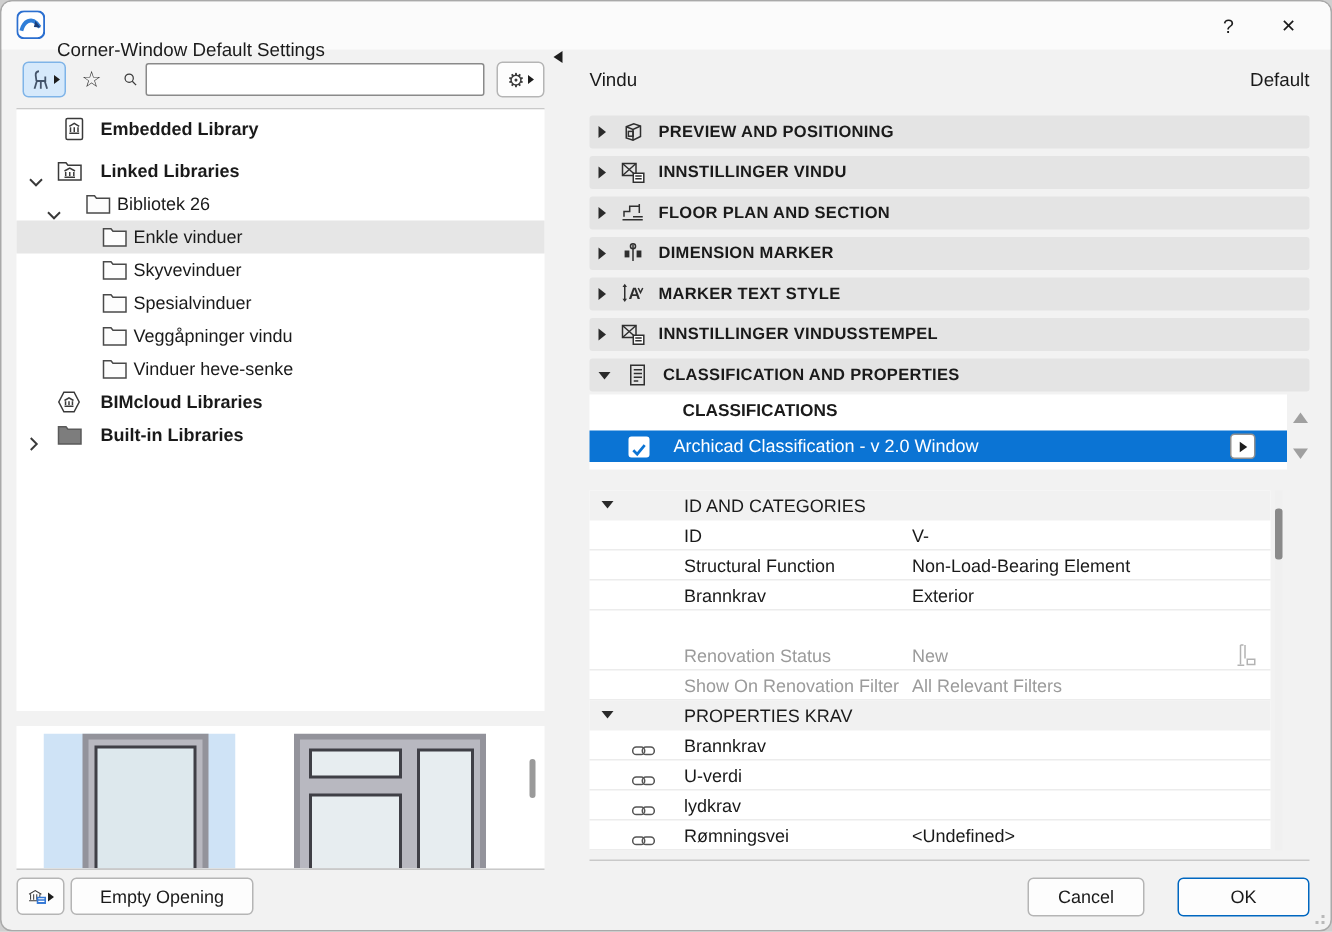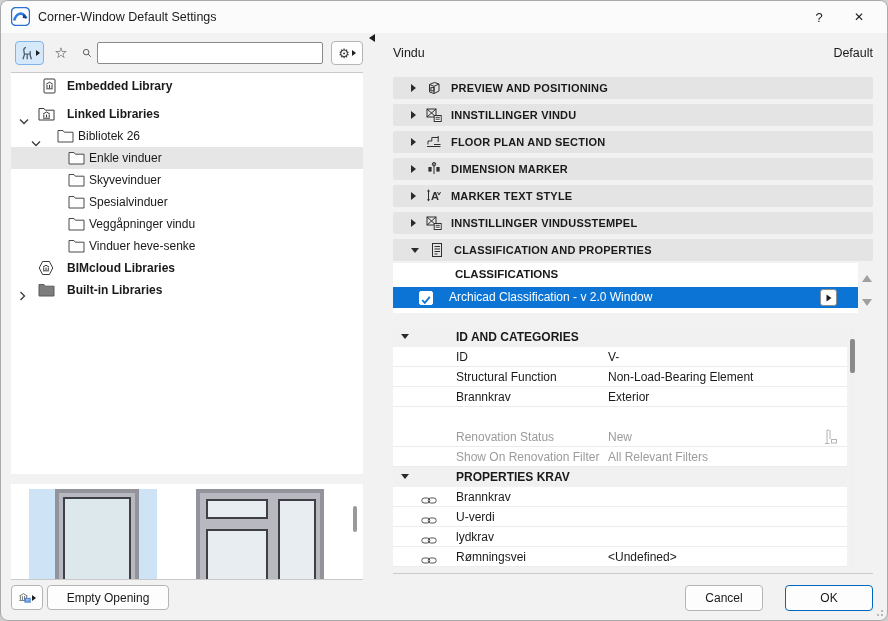--- a/index.html
+++ b/index.html
@@ -1,21 +1,21 @@
 <!DOCTYPE html>
 <html><head>
 <meta charset="utf-8">
 <style>
   html,body{margin:0;padding:0;background:#cfcfcf;font-family:"Liberation Sans",sans-serif;}
   .dialog{position:relative;width:888px;height:621px;background:#f2f2f2;border:1px solid #a9a9a9;
           border-radius:8px;overflow:hidden;box-sizing:border-box;font-size:12px;color:#1a1a1a;}
   
   .titlebar{position:absolute;left:0;top:0;width:100%;height:32px;background:#fbfbfb;}
   .logo{position:absolute;left:10px;top:6px;width:19px;height:19px;}
-  .title{position:absolute;left:37px;top:0;height:32px;line-height:32px;font-size:12.5px;color:#1b1b1b;}
+  .title{position:absolute;left:37px;top:16px;height:32px;line-height:32px;font-size:12.5px;color:#1b1b1b;}
   .cap-btn{position:absolute;top:0;height:32px;border:none;background:transparent;font-size:13px;color:#1b1b1b;cursor:default;}
   .help-btn{right:48px;width:40px;}
   .close-btn{right:6px;width:44px;font-size:12px;}
   
   .tb-btn{position:absolute;box-sizing:border-box;display:flex;align-items:center;justify-content:center;gap:2px;background:transparent;border:1px solid transparent;border-radius:4px;}
   .chair-btn{left:14px;top:40px;width:29px;height:24px;background:#d6e9fb;border-color:#7fb4e8;}
   .star-btn{left:48px;top:40px;width:24px;height:24px;font-size:15px;color:#3a3a3a;}
   .mag-btn{left:74px;top:40px;width:24px;height:24px;}
   .search{position:absolute;left:96px;top:41px;width:226px;height:22px;border:1px solid #8a8a8a;border-radius:2px;background:#fff;box-sizing:border-box;padding:0 6px;font-size:12px;font-family:"Liberation Sans",sans-serif;}
   .gear-btn{left:330px;top:40px;width:32px;height:24px;border:1px solid #b5b5b5;background:#fdfdfd;font-size:13px;color:#3a3a3a;}
@@ -33,42 +33,42 @@
   
   .thumbs{position:absolute;left:10px;top:483px;width:352px;height:95px;background:#fff;overflow:hidden;}
   .thumb{position:absolute;top:5px;}
   .thumb-scroll{position:absolute;left:342px;top:22px;width:4px;height:26px;background:#9a9a9a;border-radius:2px;}
   
   .lib-btn{position:absolute;left:10px;top:584px;width:32px;height:25px;border:1px solid #b5b5b5;border-radius:4px;background:#fdfdfd;display:flex;align-items:center;justify-content:center;gap:1px;box-sizing:border-box;}
   .empty-btn{position:absolute;left:46px;top:584px;width:122px;height:25px;border:1px solid #b5b5b5;border-radius:4px;background:#fdfdfd;font-size:12px;color:#1a1a1a;font-family:"Liberation Sans",sans-serif;}
   
   .subject{position:absolute;left:392px;top:45px;font-weight:normal;font-size:12.5px;}
   .preset{position:absolute;left:700px;top:45px;width:172px;text-align:right;font-size:12.5px;}
-  .bar{position:absolute;left:392px;width:480px;height:22px;background:#e4e4e4;border-radius:2px;display:flex;align-items:center;box-sizing:border-box;padding-left:18px;gap:9px;}
+  .bar{position:absolute;left:392px;width:480px;height:22px;background:#e4e4e4;border-radius:2px;display:flex;align-items:center;box-sizing:border-box;padding-left:6px;gap:9px;}
   .bar .blbl{font-weight:bold;font-size:11px;letter-spacing:.2px;}
   .tri-e{width:0;height:0;border-left:5px solid #2a2a2a;border-top:4px solid transparent;border-bottom:4px solid transparent;}
   .tri-d{width:0;height:0;border-top:5px solid #2a2a2a;border-left:4px solid transparent;border-right:4px solid transparent;}
   .sicon{width:17px;height:16px;display:inline-flex;align-items:center;justify-content:center;}
   
   .clsbox{position:absolute;left:392px;top:262px;width:465px;height:50px;background:#fff;}
   .clshead{position:absolute;left:62px;top:5px;font-weight:bold;font-size:11.5px;}
   .clsrow{position:absolute;left:0;top:24px;width:100%;height:21px;background:#0b74d4;color:#fff;line-height:21px;}
   .clsrow .cb{position:absolute;left:26px;top:4px;width:12px;height:12px;background:#fff;border:1px solid #fff;border-radius:2px;}
   .clsrow .clbl{position:absolute;left:56px;font-size:12px;}
   .fwd-btn{position:absolute;right:21px;top:2px;width:17px;height:17px;background:#fff;border:1px solid #909090;border-radius:3px;padding:0;display:flex;align-items:center;justify-content:center;}
   .scroll-up{position:absolute;left:861px;top:274px;width:0;height:0;border-bottom:7px solid #a0a0a0;border-left:5.5px solid transparent;border-right:5.5px solid transparent;}
   .scroll-dn{position:absolute;left:861px;top:298px;width:0;height:0;border-top:7px solid #a0a0a0;border-left:5.5px solid transparent;border-right:5.5px solid transparent;}
   
   .props{position:absolute;left:392px;top:326px;width:454px;height:240px;background:#fff;}
   .prow{position:absolute;left:0;width:100%;height:20px;line-height:20px;box-sizing:border-box;}
   .prow.r-plain,.prow.r-dim,.prow.r-link{border-bottom:1px solid #ececec;}
   .prow .pl{position:absolute;left:63px;white-space:nowrap;}
   .prow .pv{position:absolute;left:215px;white-space:nowrap;}
   .prow.r-group{background:#f1f1f1;}
-  .prow.r-group .pl,.prow.r-group .pv{font-weight:bold;}
+  .prow.r-group .pl,.prow.r-group .pv{font-weight:normal;}
   .prow.r-dim .pl,.prow.r-dim .pv{color:#9b9b9b;}
   .prow .garr{position:absolute;left:8px;top:7px;}
   .prow .lnk{position:absolute;left:28px;top:5px;}
   .ren-ic{position:absolute;right:8px;top:1px;}
   .props-track{position:absolute;left:849px;top:326px;width:5px;height:240px;background:#f0f0f0;}
   .props-thumb{position:absolute;left:849px;top:338px;width:5px;height:34px;background:#8a8a8a;border-radius:2px;}
   
   .btn{position:absolute;top:584px;height:26px;border-radius:4px;background:#fdfdfd;font-size:12px;font-family:"Liberation Sans",sans-serif;color:#1a1a1a;}
   .cancel-btn{left:684px;width:78px;border:1px solid #b5b5b5;}
   .ok-btn{left:784px;width:88px;border:1px solid #0067c0;}

